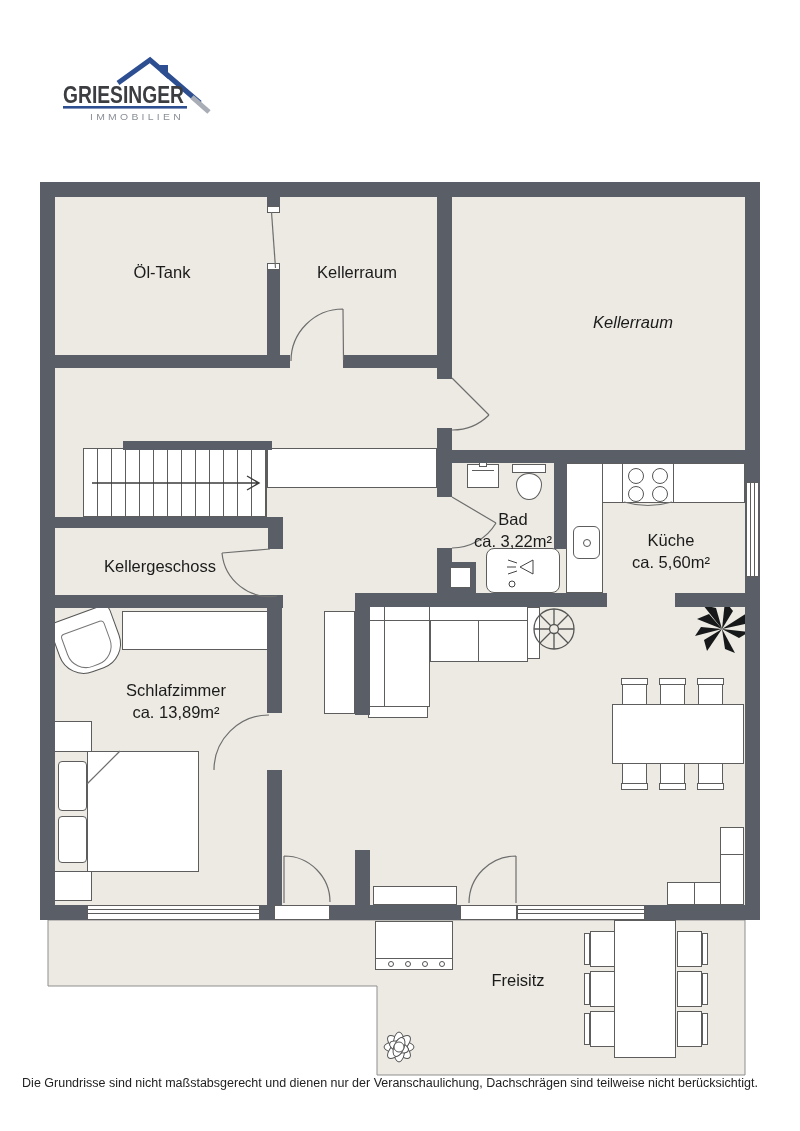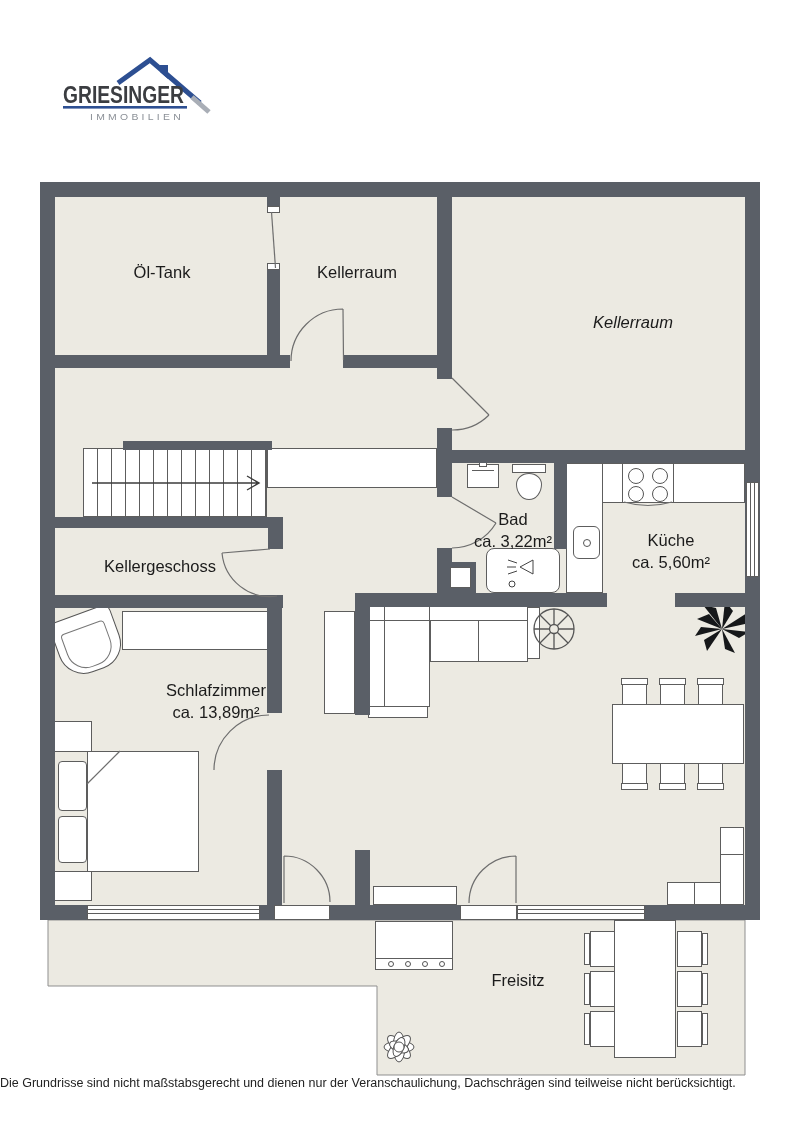--- a/index.html
+++ b/index.html
@@ -21,21 +21,21 @@
   .armchair-seat{position:absolute;left:7px;top:13px;width:46px;height:41px;border:1px solid #777;
                  border-radius:4px 4px 20px 20px;background:#fff;box-sizing:border-box;}
   .burner{position:absolute;width:16px;height:16px;border:1.5px solid #555;border-radius:50%;
           background:#fff;box-sizing:border-box;}
   .dot{position:absolute;width:6px;height:6px;border:1px solid #555;border-radius:50%;background:#fff;box-sizing:border-box;}
   .toilet-bowl{border-radius:50% 50% 50% 50% / 42% 42% 58% 58%;}
   .shower{border-radius:8px;}
   .sinkK{border-radius:6px;}
   .ov{position:absolute;left:0;top:0;pointer-events:none;}
   .title{position:absolute;top:146px;right:38px;font-size:26px;color:#1a1a1a;}
-  .disclaimer{position:absolute;top:1076px;left:0;width:780px;text-align:left;
+  .disclaimer{position:absolute;top:1076px;left:0;width:780px;text-align:center;
               font-size:12.5px;color:#222;white-space:nowrap;}
 </style>
 </head>
 <body>
 
 <div id="canvas">
 
   <svg class="abs" style="left:60px;top:56px" width="170" height="70" viewBox="0 0 170 70">
     <path d="M 58 27 L 90 4 L 140 47" stroke="#2d4f92" stroke-width="5" fill="none"></path>
     <polygon points="100,9 108,9 108,23 100,16" fill="#2d4f92"></polygon>
@@ -238,21 +238,21 @@
   <div class="lbl" style="left:633px;top:322px;font-style:italic;">Kellerraum</div>
   <div class="lbl" style="left:513px;top:530px;">
     <div>Bad</div>
     <div>ca. 3,22m²</div>
   </div>
   <div class="lbl" style="left:671px;top:551px;">
     <div>Küche</div>
     <div>ca. 5,60m²</div>
   </div>
   <div class="lbl" style="left:160px;top:566px;">Kellergeschoss</div>
-  <div class="lbl" style="left:176px;top:701px;margin-left:40px;">
+  <div class="lbl" style="left:176px;top:701px;">
     <div>Schlafzimmer</div>
     <div>ca. 13,89m²</div>
   </div>
   <div class="lbl" style="left:518px;top:980px;">Freisitz</div>
 
   <div class="disclaimer">Die Grundrisse sind nicht maßstabsgerecht und dienen nur der Veranschaulichung, Dachschrägen sind teilweise nicht berücksichtigt.</div>
 
 </div>
 
 </body></html>

